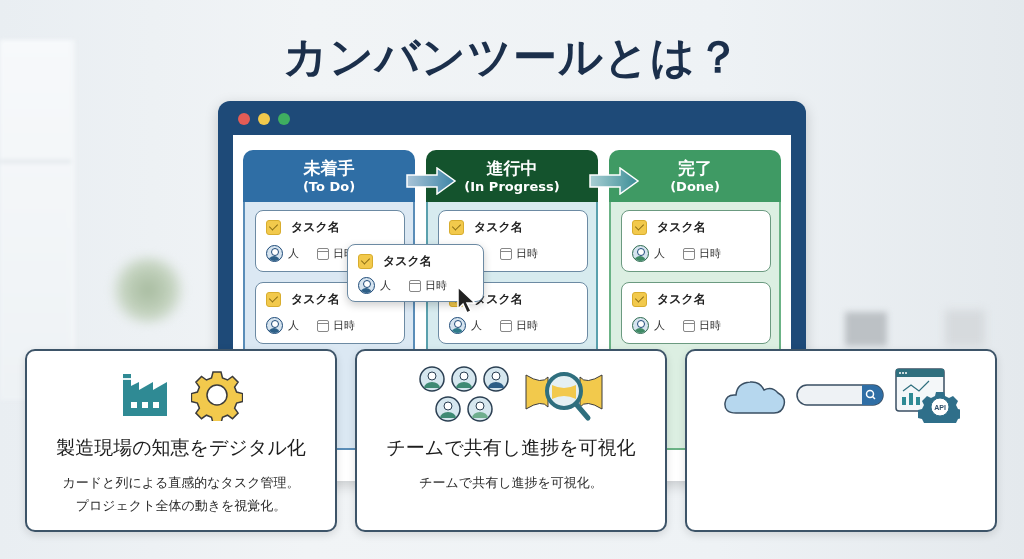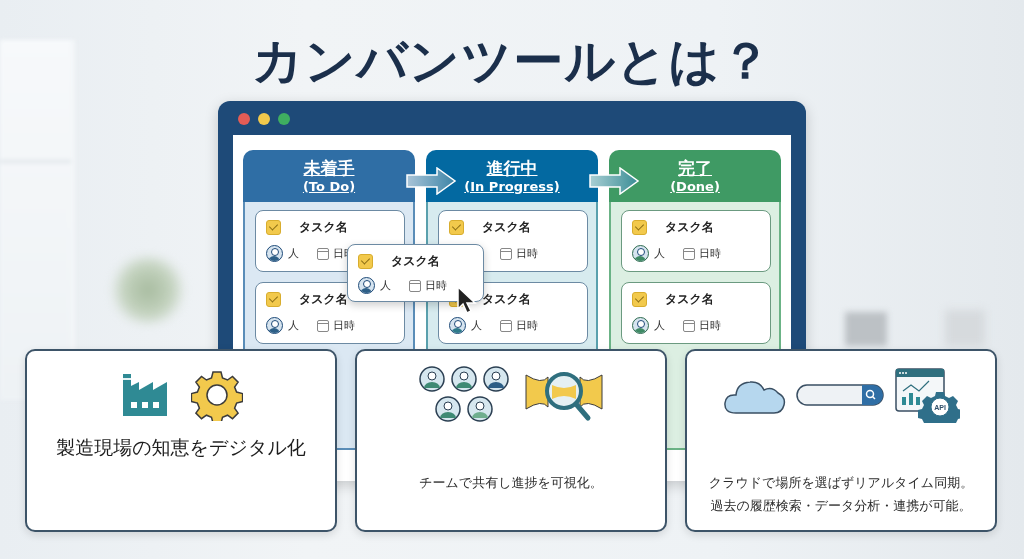--- a/index.html
+++ b/index.html
@@ -22,21 +22,21 @@
     position: absolute; left: 108px; top: 255px; width: 80px; height: 70px;
     border-radius: 50%;
     background: radial-gradient(circle, #a8bca0 0%, #c3d2be 45%, rgba(220,228,220,0) 72%);
     filter: blur(4px);
   }
   .bg-box1 { position:absolute; left:845px; top:312px; width:42px; height:34px; background:#bcc1c5; filter: blur(3px); }
   .bg-box2 { position:absolute; left:945px; top:310px; width:40px; height:36px; background:#d6dadd; filter: blur(4px); }
 
   .title {
     position: absolute; left: 0; width: 1024px; top: 28px;
-    text-align: center; font-size: 50px; font-weight: bold; color: #1b2f4b;
+    text-align: center; font-size: 44px; font-weight: bold; color: #1b2f4b;
     letter-spacing: 1px;
   }
 
   
   .app-window {
     position: absolute; left: 218px; top: 101px; width: 588px; height: 380px;
     background: #1e4a78; border-radius: 12px;
     box-shadow: 0 4px 14px rgba(0,0,0,0.18);
   }
   .dots { position: absolute; left: 20px; top: 12px; display: flex; gap: 8px; }
@@ -45,30 +45,29 @@
     position: absolute; left: 15px; top: 34px; width: 558px; height: 346px;
     background: #ffffff;
   }
   .col {
     position: absolute; top: 15px; width: 172px; height: 300px;
     border-radius: 10px 10px 0 0; overflow: hidden;
   }
   .col-head {
     height: 52px; color: #fff; text-align: center; font-weight: bold;
     padding-top: 8px;
-    text-decoration: underline;
   }
   .col-head .jp { font-size: 17px; line-height: 20px; }
   .col-head .en { font-size: 13px; line-height: 18px; font-weight: bold; }
   .col-bodybox { position: absolute; top: 52px; left: 0; right: 0; bottom: 0; border: 2px solid; border-top: none; }
   .card {
     position: absolute; left: 10px; width: 150px; height: 62px;
     background: #ffffff; border: 1.5px solid #6c8aa3; border-radius: 8px;
   }
-  .card-title { position: absolute; left: 10px; top: 8px; display:flex; align-items:center; gap:18px; font-size: 12px; font-weight: bold; color:#222; }
+  .card-title { position: absolute; left: 10px; top: 8px; display:flex; align-items:center; gap:10px; font-size: 12px; font-weight: bold; color:#222; }
   .chk {
     width: 15px; height: 15px; background: #f2c94c; border-radius: 3px;
     position: relative; border: 1px solid #d8ad2e;
   }
   .chk:after {
     content: ""; position: absolute; left: 4px; top: 1px; width: 4px; height: 7px;
     border: solid #8a6d14; border-width: 0 1.5px 1.5px 0; transform: rotate(45deg);
   }
   .card-meta { position: absolute; left: 10px; top: 34px; display:flex; align-items:center; font-size: 11px; color:#333; }
   .avatar {
@@ -149,21 +148,21 @@
               <span class="avatar"></span>
               <span>人</span>
               <span class="cal"></span>
               <span>日時</span>
             </div>
         </div>
       </div>
     </div>
 
     <div class="col" style="left:193px;">
-      <div class="col-head" style="background:#0369a1;">
+      <div class="col-head" style="background:#14532d;">
         <div class="jp">進行中</div>
         <div class="en">(In Progress)</div>
       </div>
       <div class="col-bodybox" style="background:#d7ebef;border-color:#5aa0ad;">
         <div class="card" style="top:8px;">
           <div class="card-title">
               <span class="chk"></span>
               <span>タスク名</span>
             </div>
           <div class="card-meta">
@@ -269,20 +268,24 @@
       <rect x="34" y="32" width="6" height="6" fill="#fff"></rect>
     </svg>
     <svg width="52" height="52" viewBox="0 0 52 52">
       <g fill="#f2c94c" stroke="#3b3b3b" stroke-width="1.5">
         <path d="M22 3h8l1.5 6 5 2 5-3.5 5.6 5.6-3.5 5 2 5 6 1.5v8l-6 1.5-2 5 3.5 5-5.6 5.6-5-3.5-5 2-1.5 6h-8l-1.5-6-5-2-5 3.5-5.6-5.6 3.5-5-2-5-6-1.5v-8l6-1.5 2-5-3.5-5 5.6-5.6 5 3.5 5-2z"></path>
       </g>
       <circle cx="26" cy="26" r="10" fill="#fff" stroke="#3b3b3b" stroke-width="1.5"></circle>
     </svg>
   </div>
   <div class="panel-title">製造現場の知恵をデジタル化</div>
+  <div class="panel-desc">
+    <div>カードと列による直感的なタスク管理。</div>
+    <div>プロジェクト全体の動きを視覚化。</div>
+  </div>
 </div>
 
 <div class="panel" style="left:355px;">
   <div class="panel-icons">
     <svg width="94" height="60" viewBox="0 0 94 60">
       <g stroke="#2b3f52" stroke-width="1.5">
         <circle cx="14" cy="14" r="12" fill="#d6e7ef"></circle>
           <circle cx="46" cy="14" r="12" fill="#d6e7ef"></circle>
           <circle cx="78" cy="14" r="12" fill="#d6e7ef"></circle>
         <circle cx="30" cy="44" r="12" fill="#d6e7ef"></circle>
@@ -302,20 +305,21 @@
       </g>
     </svg>
     <svg width="80" height="56" viewBox="0 0 80 56">
       <path d="M2 8 Q18 18 24 10 L24 40 Q18 32 2 42 Z" fill="#f2c94c" stroke="#3b3b3b" stroke-width="1"></path>
       <path d="M78 8 Q62 18 56 10 L56 40 Q62 32 78 42 Z" fill="#f2c94c" stroke="#3b3b3b" stroke-width="1"></path>
       <circle cx="40" cy="24" r="17" fill="#e5f0f3" stroke="#2f6f7e" stroke-width="4"></circle>
       <path d="M28 18 Q40 24 52 18 L52 32 Q40 26 28 32 Z" fill="#f2c94c"></path>
       <line x1="52" y1="37" x2="64" y2="51" stroke="#2f6f7e" stroke-width="5" stroke-linecap="round"></line>
     </svg>
   </div>
+  <div class="panel-title">チームで共有し進捗を可視化</div>
   <div class="panel-desc">
     <div>チームで共有し進捗を可視化。</div>
   </div>
 </div>
 
 <div class="panel" style="left:685px;">
   <div class="panel-icons" style="gap:8px;">
     <svg width="66" height="44" viewBox="0 0 66 44">
       <path d="M14 40 Q2 40 3 30 Q4 21 14 22 Q15 10 28 9 Q38 8 42 17 Q50 13 56 20 Q64 24 62 32 Q60 40 52 40 Z" fill="#b6d7ee" stroke="#3a4f63" stroke-width="1.5"></path>
     </svg>
@@ -335,17 +339,13 @@
       <rect x="8" y="30" width="4" height="8" fill="#2f8a94"></rect>
         <rect x="15" y="26" width="4" height="12" fill="#2f8a94"></rect>
         <rect x="22" y="30" width="4" height="8" fill="#2f8a94"></rect>
       <g transform="translate(46,40)">
         <path d="M-4-15h8l1 4 4 2 4-2 5 5-2 4 2 4 4 1v8l-4 1-2 4 2 4-5 5-4-2-4 2-1 4h-8l-1-4-4-2-4 2-5-5 2-4-2-4-4-1v-8l4-1 2-4-2-4 5-5 4 2 4-2z" fill="#2f6f8a"></path>
         <circle cx="0" cy="0" r="9" fill="#fff" stroke="#2f6f8a"></circle>
         <text x="0" y="3" text-anchor="middle" font-size="7" font-weight="bold" fill="#2f4f6a" font-family="Liberation Sans, sans-serif">API</text>
       </g>
     </svg>
   </div>
-  <div class="panel-desc">
-    <div>クラウドで場所を選ばずリアルタイム同期。</div>
-    <div>過去の履歴検索・データ分析・連携が可能。</div>
-  </div>
 </div>
 
 </body></html>

